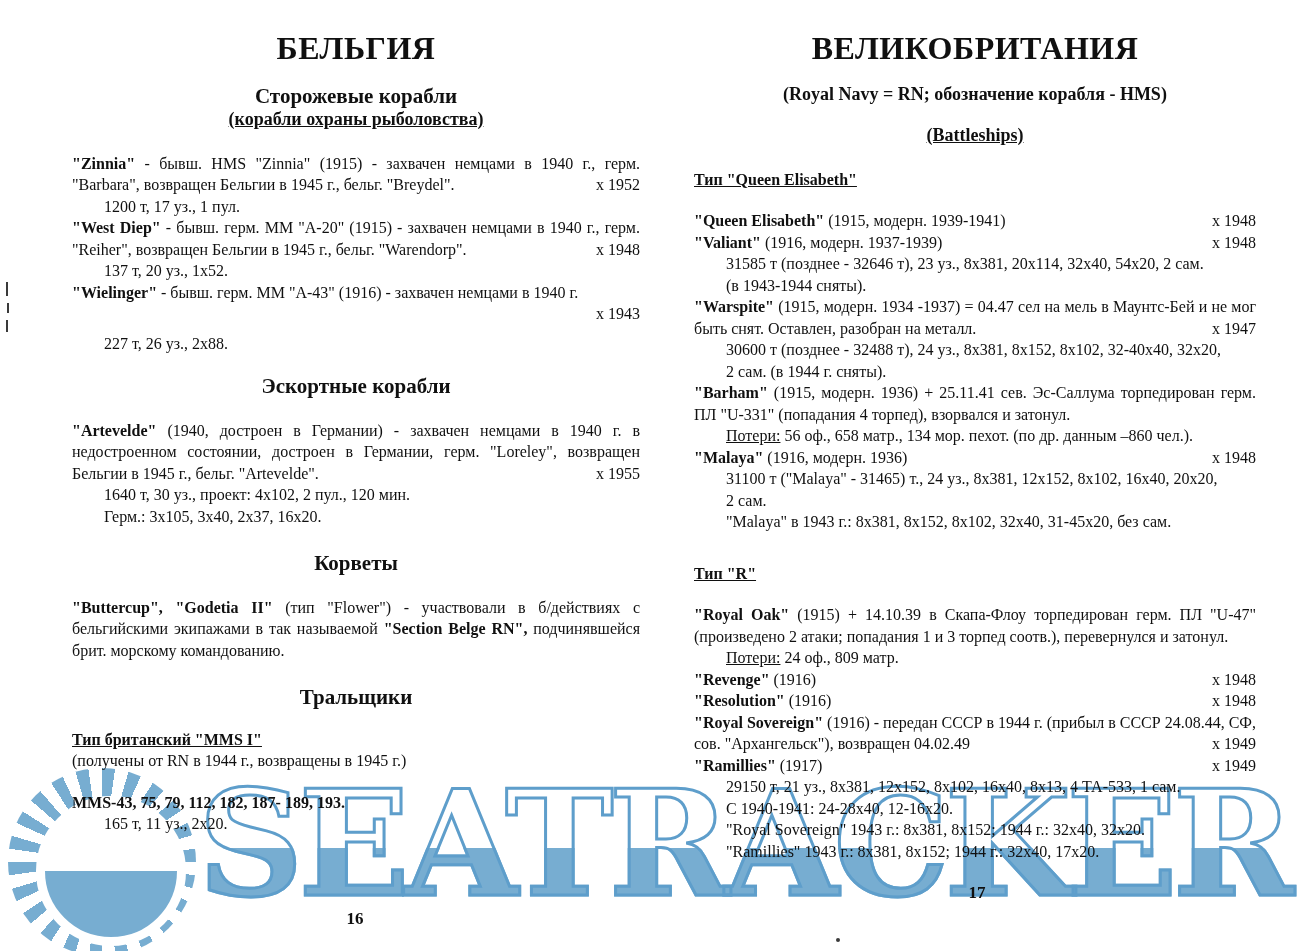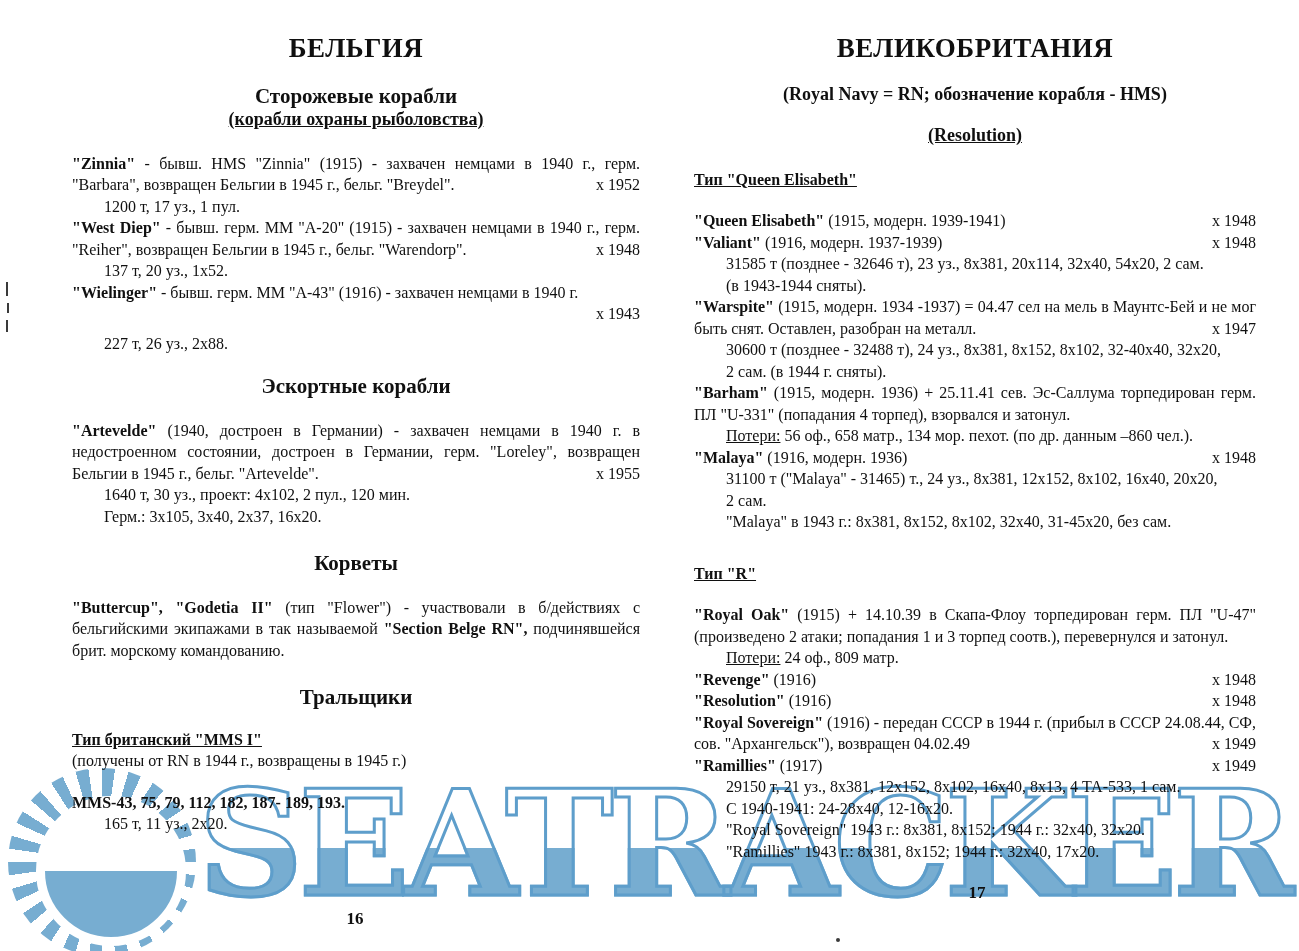--- a/index.html
+++ b/index.html
@@ -25,21 +25,21 @@
   }
   .sun-core{
     position:absolute;left:28px;top:28px;width:132px;height:132px;border-radius:50%;
     border:9px solid #ffffff;
     background:linear-gradient(to bottom,#ffffff 50%,#77add1 50%);
   }
   
   .col{position:absolute;top:0;z-index:2;font-size:16px;line-height:21.5px;text-align:justify;}
   .col-left{left:72px;width:568px;}
   .col-right{left:694px;width:562px;}
-  .page-title{font-size:27px;font-weight:bold;text-align:center;letter-spacing:.5px;margin:38px 0 26px;}
+  .page-title{font-size:32px;font-weight:bold;text-align:center;letter-spacing:.5px;margin:38px 0 26px;}
   .col-right .page-title{margin-bottom:24px;}
   .sec-h{font-size:21px;font-weight:bold;text-align:center;margin:16px 0 2px;}
   .sec-sub{font-size:18px;font-weight:bold;text-align:center;margin:0 0 22px;text-decoration:underline;}
   .subtitle{font-size:18px;font-weight:bold;text-align:center;margin:0 0 20px;}
   .type-h{font-weight:bold;text-decoration:underline;margin:20px 0 0;}
   .type-note{margin:0 0 0;}
   .entry{position:relative;}
   .name{font-weight:bold;}
   .fate{position:absolute;right:0;bottom:0;white-space:nowrap;}
   .fate-line{text-align:right;}
@@ -115,21 +115,21 @@
   <div class="type-note" style="text-align:left;">(получены от RN в 1944 г., возвращены в 1945 г.)</div>
   <div class="gap20"></div>
   <div class="bold-line">MMS-43, 75, 79, 112, 182, 187- 189, 193.</div>
   <div class="spec">165 т, 11 уз., 2х20.</div>
 </div>
 
 <div class="col col-right">
   <div class="page-title">ВЕЛИКОБРИТАНИЯ</div>
   <div class="subtitle">(Royal Navy = RN; обозначение корабля - HMS)</div>
 
-  <div class="sec-sub">(Resolution)</div>
+  <div class="sec-sub">(Battleships)</div>
 
   <div class="type-h" style="margin-top:4px;">Тип "Queen Elisabeth"</div>
   <div class="gap20"></div>
 
   <div class="entry">
     <span class="name">"Queen Elisabeth"</span><span> (1915, модерн. 1939-1941)</span>
     <span class="fate">х 1948</span>
   </div>
 
   <div class="entry">

